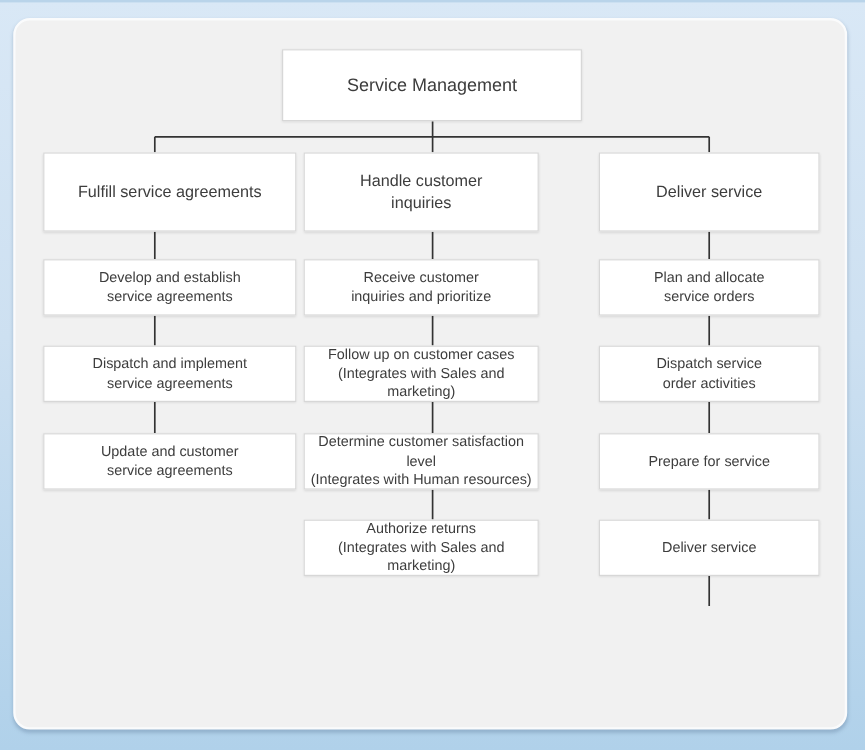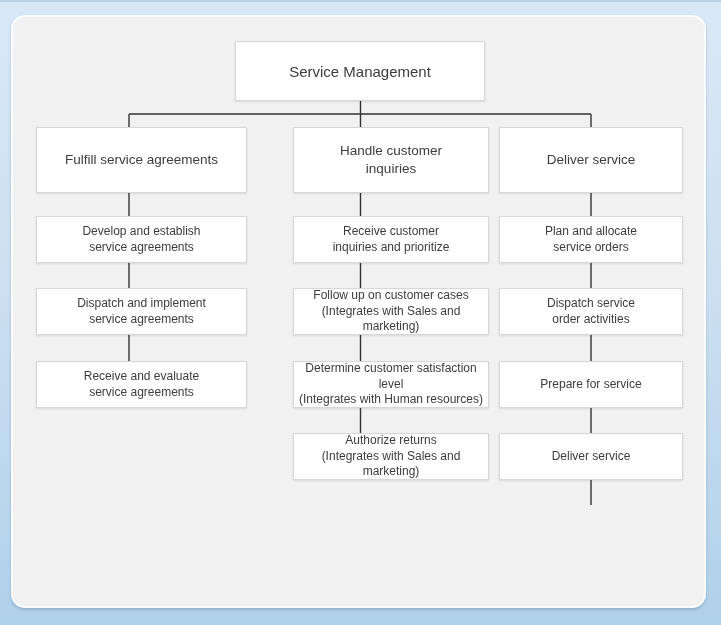--- a/index.html
+++ b/index.html
@@ -30,21 +30,21 @@
     box-shadow: 0 1px 2px rgba(0, 0, 0, 0.10);
     display: flex; align-items: center; justify-content: center;
     text-align: center; white-space: pre-line;
     color: #3d3d3d;
     padding: 2px 3px;
   }
   .title-node { left: 235px; top: 41px; width: 250px; height: 60px; font-size: 15px; }
   .lvl2 { top: 127px; height: 66px; font-size: 13.5px; line-height: 1.35; }
   .sub  { height: 47px; font-size: 12px; line-height: 1.28; }
   .c0 { left: 36px;  width: 211px; }
-  .c1 { left: 253px; width: 196px; margin-left: 40px; }
+  .c1 { left: 253px; width: 196px; }
   .c2 { left: 499px; width: 184px; }
   .r0 { top: 216px; } .r1 { top: 288px; } .r2 { top: 361px; }
   .r3 { top: 433px; } .r4 { top: 505px; }
 </style>
 </head>
 <body>
 
 <div class="stage">
   <div class="top-edge"></div>
   <div class="panel"></div>
@@ -79,21 +79,21 @@
 
   <div class="node lvl2 c0">Fulfill service agreements</div>
   <div class="node lvl2 c1">Handle customer
 inquiries</div>
   <div class="node lvl2 c2">Deliver service</div>
 
   <div class="node sub c0 r0">Develop and establish
 service agreements</div>
   <div class="node sub c0 r1">Dispatch and implement
 service agreements</div>
-  <div class="node sub c0 r2">Receive and evaluate
+  <div class="node sub c0 r2">Update and customer
 service agreements</div>
 
   <div class="node sub c1 r0">Receive customer
 inquiries and prioritize</div>
   <div class="node sub c1 r1">Follow up on customer cases
 (Integrates with Sales and marketing)</div>
   <div class="node sub c1 r2">Determine customer satisfaction level
 (Integrates with Human resources)</div>
   <div class="node sub c1 r3">Authorize returns
 (Integrates with Sales and marketing)</div>

